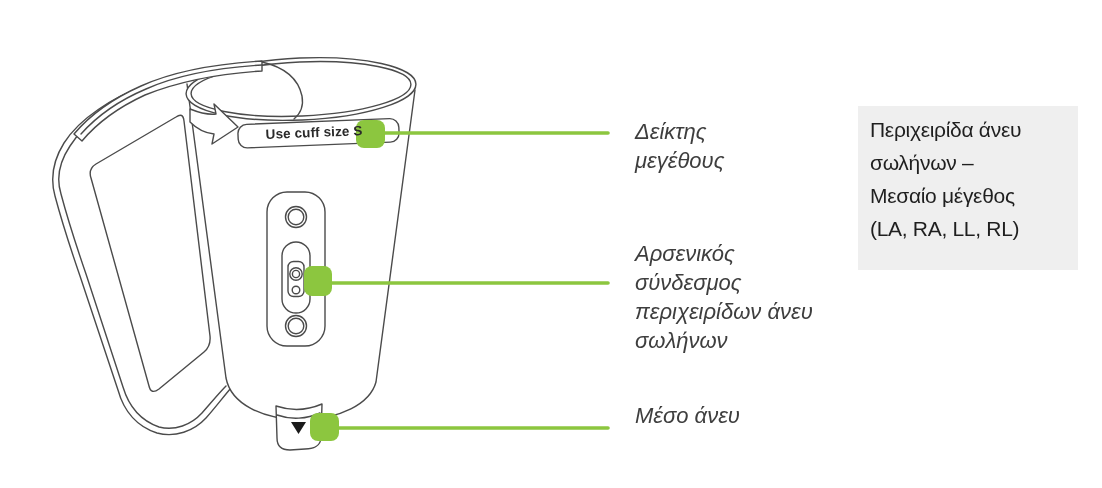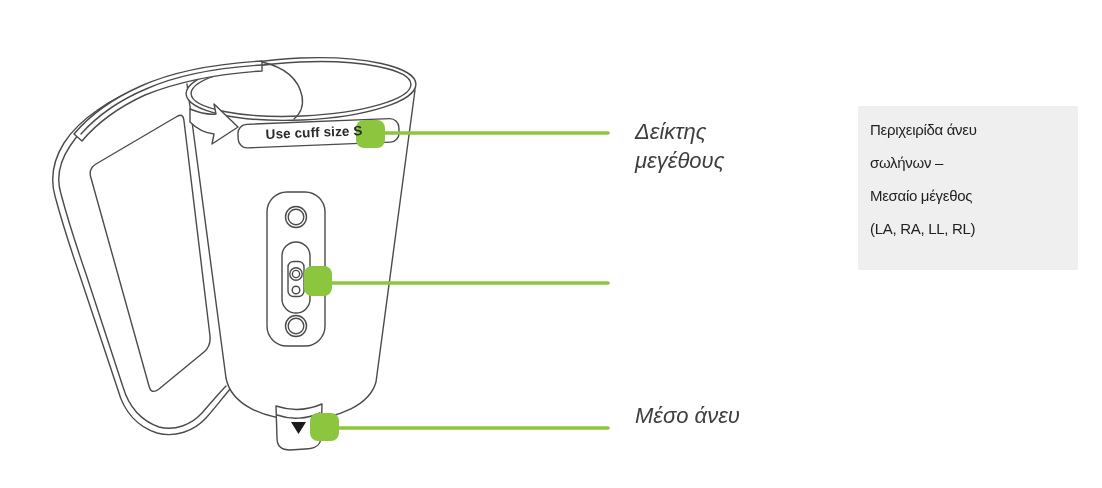--- a/index.html
+++ b/index.html
@@ -23,21 +23,21 @@
     font-size:22px;font-style:italic;color:#3e3e3e;
     line-height:29px;white-space:pre-line;margin-left:20px;
   }
   .callout-1{top:117px;}
   .callout-2{top:239px;}
   .callout-3{top:401px;}
   .info-box{
     position:absolute;left:858px;top:106px;width:220px;min-height:137px;
     box-sizing:border-box;padding:7px 12px 25px 12px;
     background:#efefef;color:#1f1f1f;
-    font-size:15px;line-height:33px;letter-spacing:-0.3px;
+    font-size:21px;line-height:33px;letter-spacing:-0.3px;
     white-space:pre-line;
   }
 </style>
 </head>
 <body>
 
 <div class="canvas">
 
   <svg class="art" width="1102" height="488" viewBox="0 0 1102 488" fill="none" stroke="#4b4b4b" stroke-width="1.4" stroke-linecap="round" stroke-linejoin="round">
 
@@ -105,20 +105,24 @@
       <line x1="331" y1="283" x2="608" y2="283"></line>
       <line x1="338" y1="428" x2="608" y2="428"></line>
     </g>
   </svg>
 
   <div class="strip-text">Use cuff size S</div>
 
   <div class="callout-label callout-1">Δείκτης
 μεγέθους</div>
 
+  <div class="callout-label callout-2">Αρσενικός
+σύνδεσμος
+περιχειρίδων άνευ
+σωλήνων</div>
 
   <div class="callout-label callout-3">Μέσο άνευ</div>
 
   <div class="info-box">Περιχειρίδα άνευ
 σωλήνων –
 Μεσαίο μέγεθος
 (LA, RA, LL, RL)</div>
 </div>
 
 </body></html>

